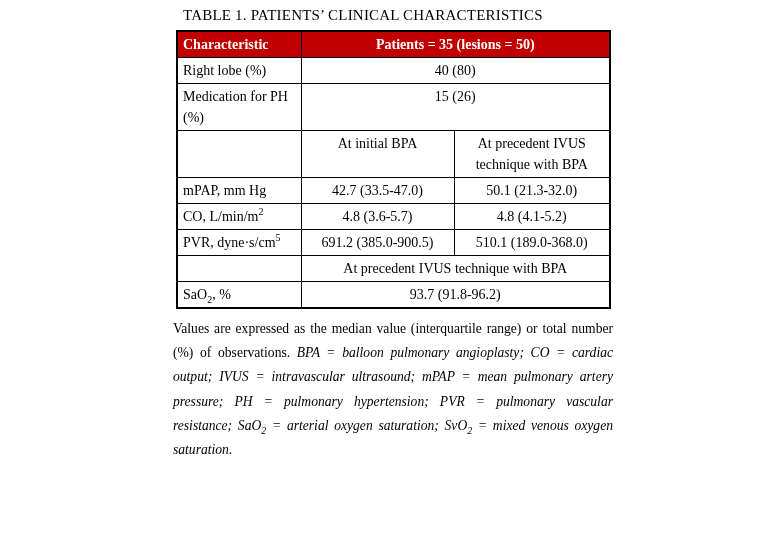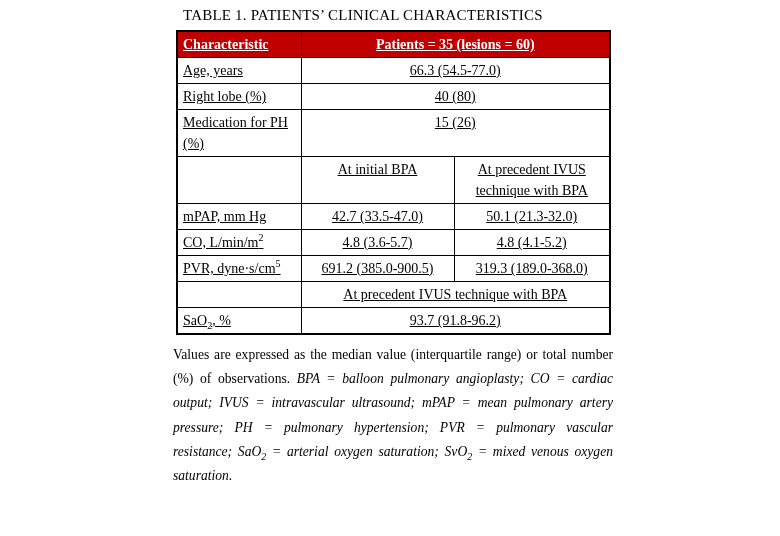--- a/index.html
+++ b/index.html
@@ -31,21 +31,20 @@
     table-layout: fixed;
     border: 2px solid var(--border, #000);
   }
   table.tbl td {
     border: 1px solid var(--border, #000);
     font-size: 14px;
     line-height: 21px;
     padding: 2px 5px 2px 5px;
     vertical-align: top;
     overflow: hidden;
-    text-decoration: underline;
   }
   col.c1 { width: 124px; }
   col.c2 { width: 153px; }
   col.c3 { width: 156px; }
   tr.hdr td {
     background: var(--header-bg, #C00000);
     color: var(--header-text, #ffffff);
     font-weight: bold;
   }
   .left { text-align: left; }
@@ -72,27 +71,23 @@
 
   <table class="tbl">
     <colgroup>
         <col class="c1">
         <col class="c2">
         <col class="c3">
       </colgroup>
     <tbody>
       <tr class="hdr">
         <td class="left">Characteristic</td>
-        <td colspan="2" class="ctr">Patients = 35 (lesions = 60)</td>
+        <td colspan="2" class="ctr">Patients = 35 (lesions = 50)</td>
       </tr>
 
-      <tr>
-        <td class="left">Age, years</td>
-        <td colspan="2" class="ctr">66.3 (54.5-77.0)</td>
-      </tr>
       <tr>
         <td class="left">Right lobe (%)</td>
         <td colspan="2" class="ctr">40 (80)</td>
       </tr>
       <tr>
         <td class="left">Medication for PH (%)</td>
         <td colspan="2" class="ctr">15 (26)</td>
       </tr>
 
       <tr>
@@ -107,21 +102,21 @@
         <td class="ctr">50.1 (21.3-32.0)</td>
       </tr>
       <tr>
         <td class="left"><span>CO, L/min/m</span><sup>2</sup></td>
         <td class="ctr">4.8 (3.6-5.7)</td>
         <td class="ctr">4.8 (4.1-5.2)</td>
       </tr>
       <tr>
         <td class="left"><span>PVR, dyne·s/cm</span><sup>5</sup></td>
         <td class="ctr">691.2 (385.0-900.5)</td>
-        <td class="ctr">319.3 (189.0-368.0)</td>
+        <td class="ctr">510.1 (189.0-368.0)</td>
       </tr>
 
       <tr>
         <td class="left"></td>
         <td colspan="2" class="ctr">At precedent IVUS technique with BPA</td>
       </tr>
 
       <tr>
         <td class="left"><span>SaO</span><sub>2</sub><span>, %</span></td>
         <td colspan="2" class="ctr">93.7 (91.8-96.2)</td>

